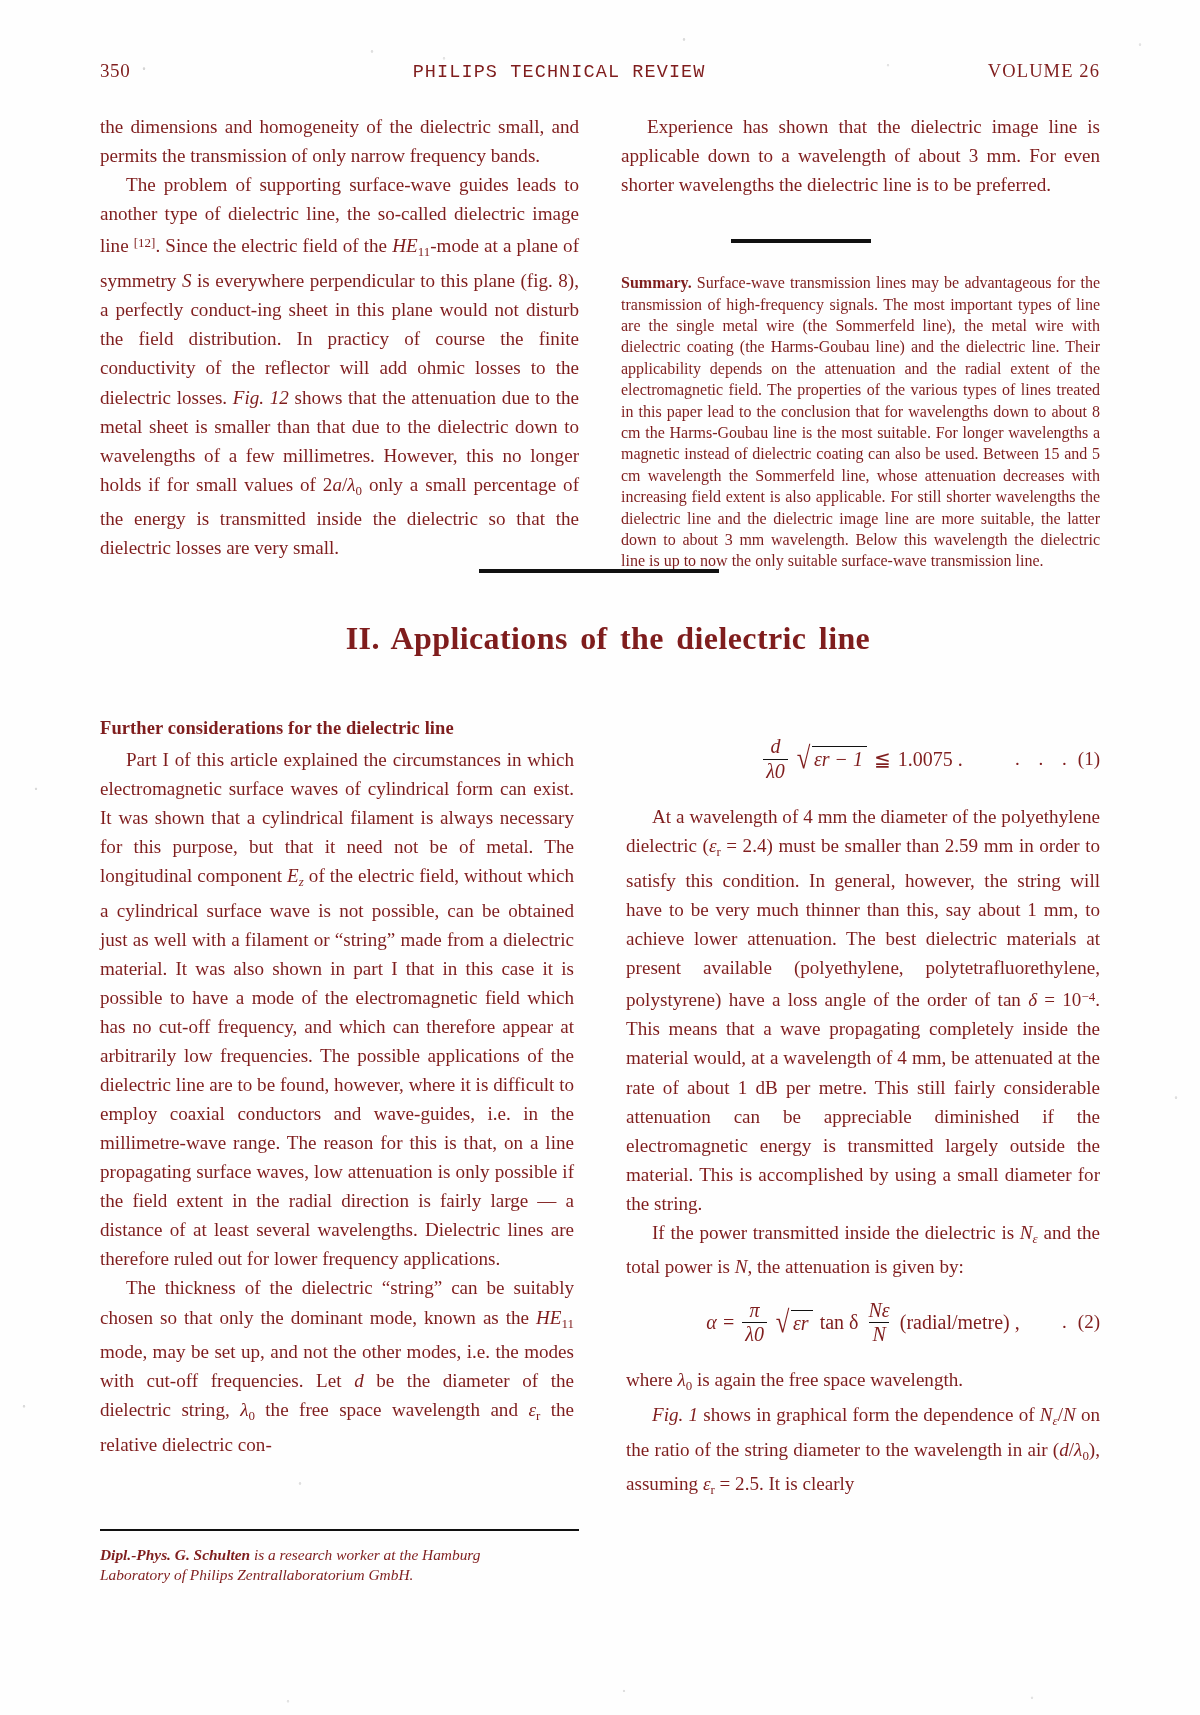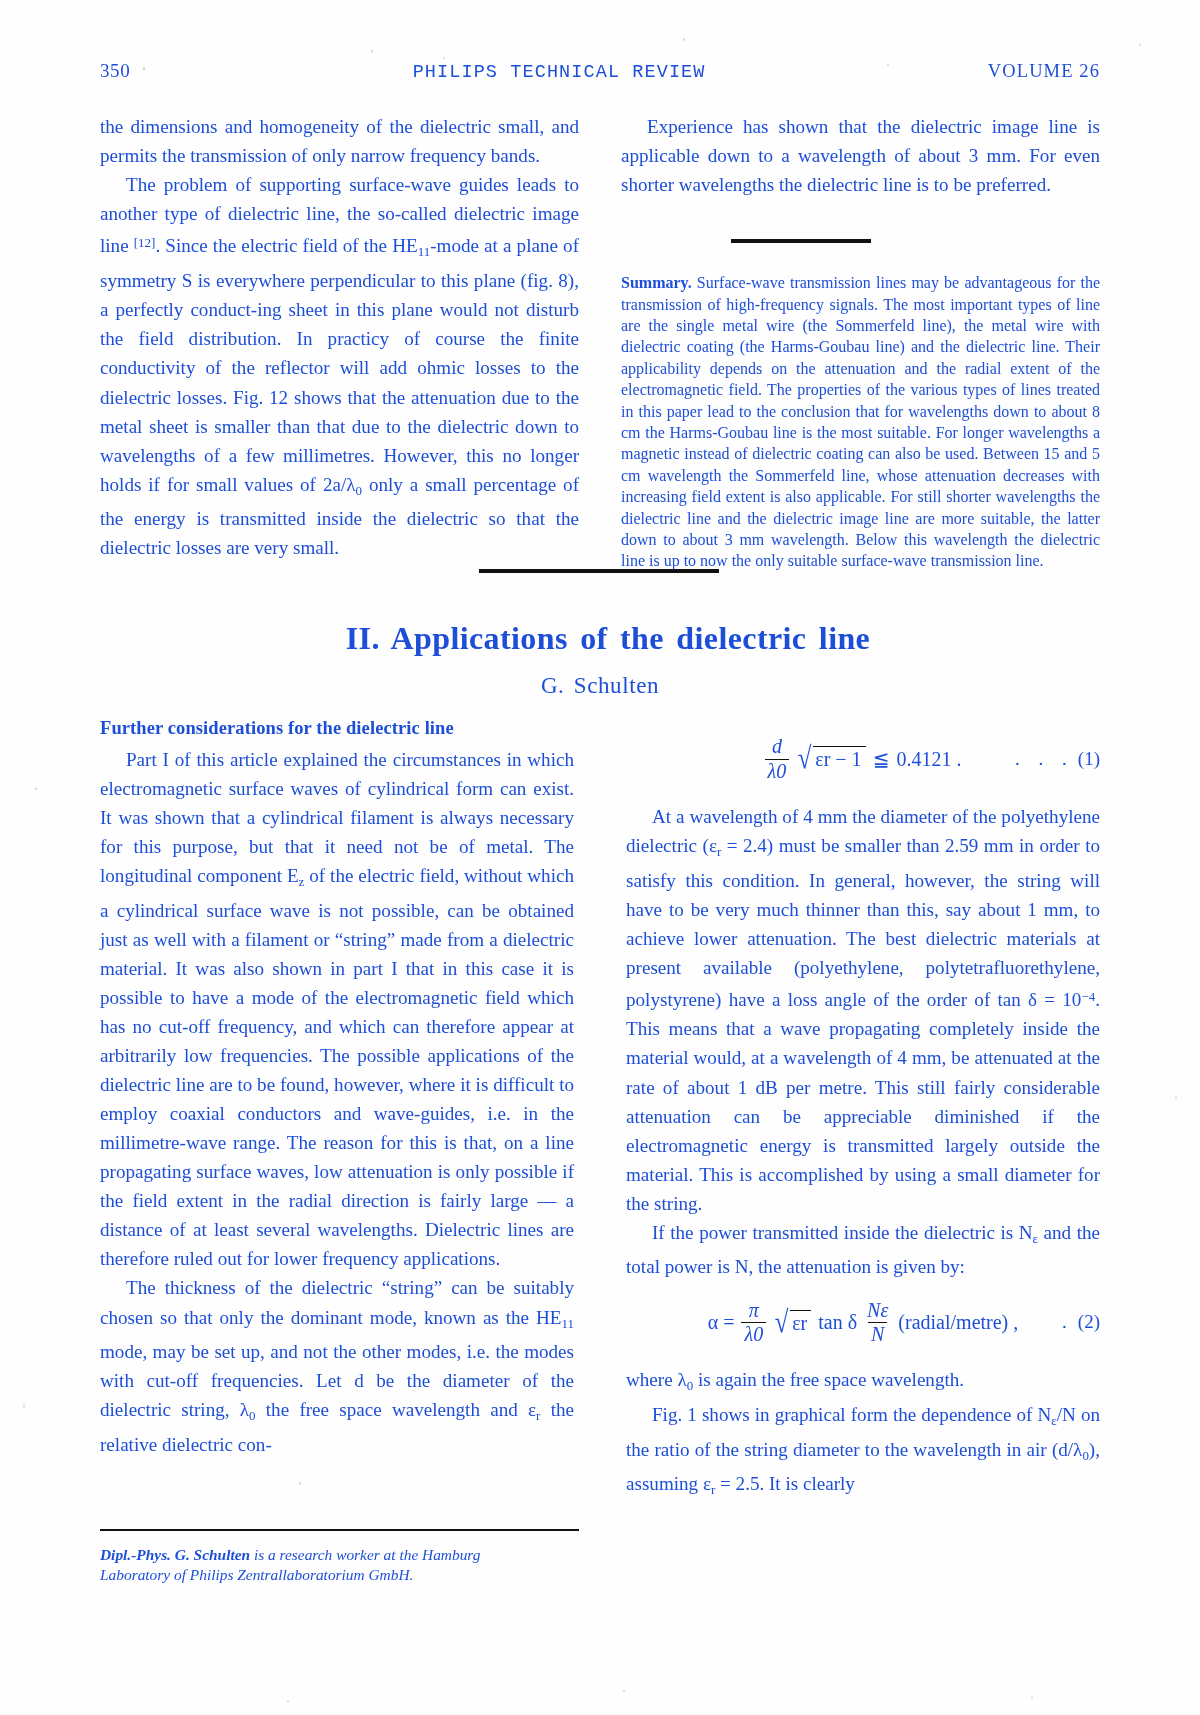--- a/index.html
+++ b/index.html
@@ -8,21 +8,21 @@
     padding: 0;
     background: #ffffff;
   }
   .page {
     position: relative;
     width: 1200px;
     height: 1715px;
     background: #fefefe;
     overflow: hidden;
     font-family: "Liberation Serif", "DejaVu Serif", serif;
-    color: #1d4ed8;
+    color: #7f1d1d;
     box-sizing: border-box;
   }
   
   .grain {
     position: absolute;
     inset: 0;
     pointer-events: none;
     opacity: .55;
     background-image:
       radial-gradient(circle at 12% 4%, rgba(90,90,90,.45) 0 1px, transparent 1.6px),
@@ -183,21 +183,21 @@
     padding: 1px 4px 0 2px;
     align-self: flex-start;
     margin-top: 2px;
   }
   .eq-num {
     position: absolute;
     right: 0;
     font-size: 19px;
   }
   .eq-dots { letter-spacing: 7px; margin-right: 4px; font-size: 19px; }
-  .ital { }
+  .ital { font-style: italic; }
   sub { font-size: .68em; vertical-align: -.28em; }
   sup { font-size: .68em; vertical-align: .42em; }
 
   
   .fn-rule {
     position: absolute;
     top: 1529px;
     left: 100px;
     width: 479px;
     height: 1.7px;
@@ -236,21 +236,20 @@
     <div class="col">
       <p class="body indent">Experience has shown that the dielectric image line is applicable down to a wavelength of about 3 mm. For even shorter wavelengths the dielectric line is to be preferred.</p>
       <div class="sum-rule"></div>
       <p class="summary"><b>Summary.</b><span> Surface-wave transmission lines may be advantageous for the transmission of high-frequency signals. The most important types of line are the single metal wire (the Sommerfeld line), the metal wire with dielectric coating (the Harms-Goubau line) and the dielectric line. Their applicability depends on the attenuation and the radial extent of the electromagnetic field. The properties of the various types of lines treated in this paper lead to the conclusion that for wavelengths down to about 8 cm the Harms-Goubau line is the most suitable. For longer wavelengths a magnetic instead of dielectric coating can also be used. Between 15 and 5 cm wavelength the Sommerfeld line, whose attenuation decreases with increasing field extent is also applicable. For still shorter wavelengths the dielectric line and the dielectric image line are more suitable, the latter down to about 3 mm wavelength. Below this wavelength the dielectric line is up to now the only suitable surface-wave transmission line.</span></p>
     </div>
 
   </div>
 
   <div class="art-rule"></div>
   <div class="art-title">II. Applications of the dielectric line</div>
-  <div class="art-author">G. Schulten</div>
 
   <div class="columns2">
 
     <div class="col">
       <h3 class="subhead">Further considerations for the dielectric line</h3>
       <p class="body indent">Part I of this article explained the circumstances in which electromagnetic surface waves of cylindrical form can exist. It was shown that a cylindrical filament is always necessary for this purpose, but that it need not be of metal. The longitudinal component <span class="ital">E</span><sub><span class="ital">z</span></sub> of the electric field, without which a cylindrical surface wave is not possible, can be obtained just as well with a filament or “string” made from a dielectric material. It was also shown in part I that in this case it is possible to have a mode of the electromagnetic field which has no cut-off frequency, and which can therefore appear at arbitrarily low frequencies. The possible applications of the dielectric line are to be found, however, where it is difficult to employ coaxial conductors and wave-guides, i.e. in the millimetre-wave range. The reason for this is that, on a line propagating surface waves, low attenuation is only possible if the field extent in the radial direction is fairly large — a distance of at least several wavelengths. Dielectric lines are therefore ruled out for lower frequency applications.</p>
       <p class="body indent">The thickness of the dielectric “string” can be suitably chosen so that only the dominant mode, known as the <span class="ital">HE</span><sub>11</sub> mode, may be set up, and not the other modes, i.e. the modes with cut-off frequencies. Let <span class="ital">d</span> be the diameter of the dielectric string, <span class="ital">λ</span><sub>0</sub> the free space wavelength and <span class="ital">ε</span><sub>r</sub> the relative dielectric con-</p>
     </div>
 
     <div class="col">
@@ -259,21 +258,21 @@
         <span class="eq-inner">
           <span class="frac">
             <span class="num">d</span>
             <span class="den">λ0</span>
           </span>
           <span class="sqrt">
             <span class="radical">√</span>
             <span class="rad-body ital">εr − 1</span>
           </span>
           <span>≦</span>
-          <span>0.4121 .</span>
+          <span>1.0075 .</span>
         </span>
         <span class="eq-num">
           <span class="eq-dots">. . .</span><span>(1)</span>
         </span>
       </div>
 
       <p class="body indent">At a wavelength of 4 mm the diameter of the polyethylene dielectric (<span class="ital">ε</span><sub>r</sub> = 2.4) must be smaller than 2.59 mm in order to satisfy this condition. In general, however, the string will have to be very much thinner than this, say about 1 mm, to achieve lower attenuation. The best dielectric materials at present available (polyethylene, polytetrafluorethylene, polystyrene) have a loss angle of the order of tan <span class="ital">δ</span> = 10<sup>−4</sup>. This means that a wave propagating completely inside the material would, at a wavelength of 4 mm, be attenuated at the rate of about 1 dB per metre. This still fairly considerable attenuation can be appreciable diminished if the electromagnetic energy is transmitted largely outside the material. This is accomplished by using a small diameter for the string.</p>
 
       <p class="body indent">If the power transmitted inside the dielectric is <span class="ital">N</span><sub><span class="ital">ε</span></sub> and the total power is <span class="ital">N</span>, the attenuation is given by:</p>
 

